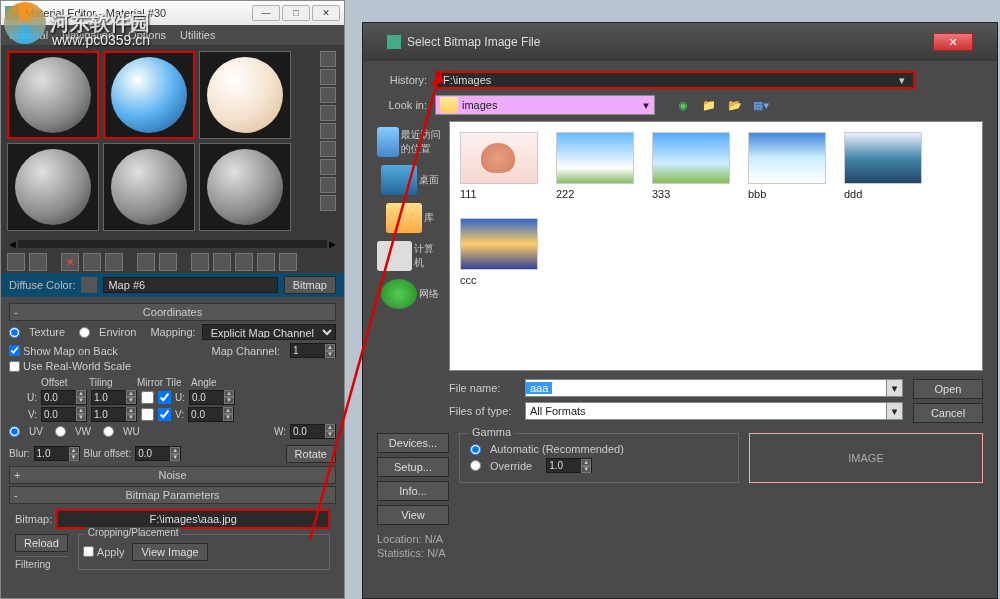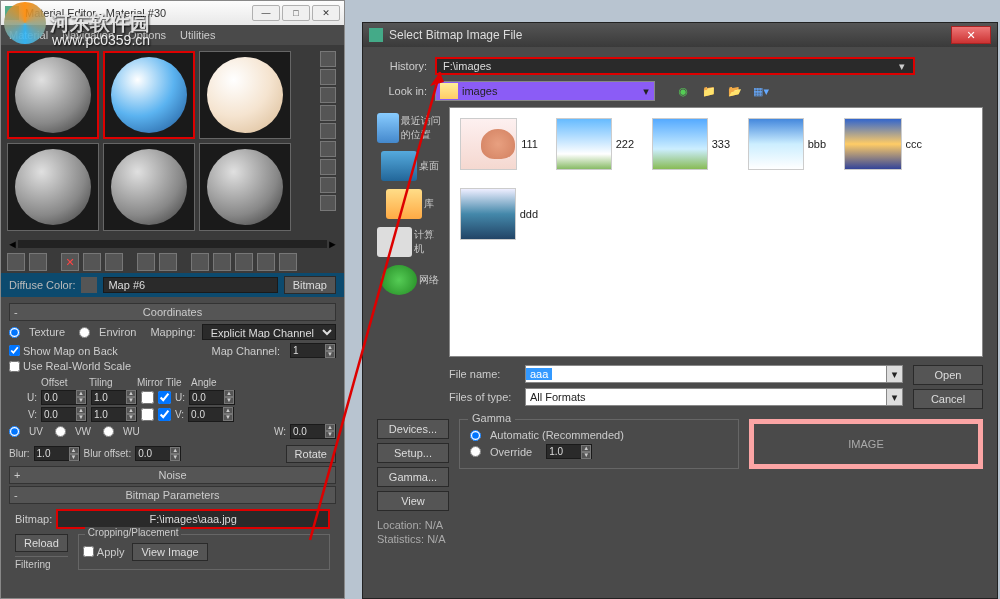--- a/index.html
+++ b/index.html
@@ -42,46 +42,46 @@
 .coord-row .sp { width: 44px; }
 .spinner { display: flex; align-items: center; background: #2a2a2a; border: 1px solid #1a1a1a; height: 15px; }
 .spinner input { width: 34px; background: transparent; border: none; color: #ddd; font-size: 10px; padding: 0 2px; }
 .spinner .arrows { width: 10px; display: flex; flex-direction: column; }
 .spinner .arrows div { height: 7px; background: #555; border: 1px solid #777; font-size: 6px; line-height: 5px; text-align: center; color: #ccc; }
 .bmp-row { display: flex; align-items: center; gap: 4px; padding: 3px 6px; }
 .bmp-path { flex: 1; background: #2a2a2a; border: 2px solid #d00; padding: 2px 14px; color: #ddd; text-align: center; font-size: 11px; }
 
 
 .sel-dialog { position: absolute; left: 362px; top: 22px; width: 636px; height: 577px; background: #4a4a4a; border: 1px solid #222; }
-.sd-titlebar { height: 24px; background: linear-gradient(#555, #3a3a3a); display: flex; align-items: center; padding: 0 6px; color: #ddd; }
+.sd-titlebar { height: 38px; background: linear-gradient(#555, #3a3a3a); display: flex; align-items: center; padding: 0 24px; color: #ddd; }
 .sd-titlebar .ticon { width: 14px; height: 14px; background: #4a8; margin-right: 6px; }
 .sd-titlebar .title { flex: 1; font-size: 12px; }
 .sd-close { width: 40px; height: 18px; background: linear-gradient(#e77, #c33); border: 1px solid #a22; color: #fff; display: flex; align-items: center; justify-content: center; font-size: 11px; }
 .sd-body { padding: 10px 14px; color: #ccc; }
 .sd-row { display: flex; align-items: center; gap: 8px; margin-bottom: 6px; }
 .sd-row .lbl { width: 50px; text-align: right; color: #ccc; }
 .sd-input { background: #2a2a2a; color: #ddd; border: 1px solid #1a1a1a; padding: 2px 6px; font-size: 11px; height: 18px; }
 .sd-input.hist { width: 480px; border: 2px solid #d00; }
-.sd-look { display: flex; align-items: center; background: #8b5cf6; height: 20px; width: 220px; border: 1px solid #888; }
+.sd-look { display: flex; align-items: center; background: #f0abfc; height: 20px; width: 220px; border: 1px solid #888; }
 .sd-look .fic { width: 18px; height: 16px; background: linear-gradient(#fe9, #fc6); margin: 0 4px; }
 .sd-look .txt { flex: 1; color: #222; font-size: 11px; }
 .sd-look .dd { width: 16px; text-align: center; color: #222; }
 .sd-navbtns { display: flex; gap: 6px; margin-left: 10px; }
 .sd-navbtn { width: 20px; height: 18px; display: flex; align-items: center; justify-content: center; }
 .sd-main { display: flex; gap: 6px; margin-top: 4px; }
 .sd-places { width: 66px; background: #4a4a4a; display: flex; flex-direction: column; align-items: center; gap: 8px; padding: 6px 0; }
 .sd-place { display: flex; flex-direction: row; align-items: center; gap: 2px; color: #ccc; font-size: 10px; }
 .sd-place .pic { width: 36px; height: 30px; background: linear-gradient(#8cf, #48c); border-radius: 3px; }
 .sd-place .pic.desk { background: linear-gradient(#5ad, #269); }
 .sd-place .pic.lib { background: linear-gradient(#fd8, #fa4); }
 .sd-place .pic.comp { background: #ddd; }
 .sd-place .pic.net { background: radial-gradient(circle, #5c5, #282); border-radius: 50%; }
 .sd-files { flex: 1; background: #fff; border: 1px solid #888; padding: 10px; min-height: 250px; }
 .sd-thumbs { display: flex; flex-wrap: wrap; gap: 18px; }
-.sd-thumb { display: flex; flex-direction: row; align-items: center; gap: 4px; width: 78px; }
+.sd-thumb { display: flex; flex-direction: column; gap: 4px; width: 78px; }
 .sd-thumb .img { width: 78px; height: 52px; border: 1px solid #ccc; }
 .sd-thumb .img.rabbit { background: linear-gradient(#fdf0f0, #f5d8d0); position: relative; }
 .sd-thumb .img.rabbit::after { content:""; position:absolute; left:20px; top:10px; width:34px; height:30px; background: radial-gradient(circle, #e8a080, #d28060); border-radius: 50% 50% 40% 40%; }
 .sd-thumb .img.sky1 { background: linear-gradient(#6bf, #fff 70%, #8b6); }
 .sd-thumb .img.sky2 { background: linear-gradient(#5af, #cef 60%, #8b5); }
 .sd-thumb .img.sky3 { background: linear-gradient(#48d, #cef, #fff); }
 .sd-thumb .img.sun { background: linear-gradient(#36c, #fc6 50%, #349); }
 .sd-thumb .img.lake { background: linear-gradient(#eef, #48a 50%, #246); }
 .sd-thumb .cap { color: #222; font-size: 11px; }
 .sd-form { margin-top: 8px; display: flex; gap: 10px; }
@@ -93,21 +93,21 @@
 .sd-form-row .inp .val.sel { background: #39f; color: #fff; }
 .sd-form-row .inp .dd { width: 16px; background: #ddd; border-left: 1px solid #888; text-align: center; color: #222; height: 100%; line-height: 16px; }
 .sd-form-btns { display: flex; flex-direction: column; gap: 4px; width: 70px; }
 .sd-form-btns .b { background: #555; color: #ddd; border: 1px solid #2a2a2a; padding: 3px; text-align: center; font-size: 11px; }
 .sd-bottom { display: flex; gap: 10px; margin-top: 8px; }
 .sd-bottom-left { display: flex; flex-direction: column; gap: 4px; width: 72px; }
 .sd-bottom-left .b { background: #555; color: #ddd; border: 1px solid #2a2a2a; padding: 3px 6px; font-size: 11px; text-align: center; }
 .sd-gamma { flex: 0 0 280px; border: 1px solid #666; padding: 6px 10px; position: relative; }
 .sd-gamma .leg { position: absolute; top: -8px; left: 8px; background: #4a4a4a; padding: 0 4px; font-size: 11px; }
 .sd-gamma-row { display: flex; align-items: center; gap: 6px; margin: 3px 0; }
-.sd-preview { flex: 1; border: 5px solid #fca5a5; display: flex; align-items: center; justify-content: center; color: #aaa; font-size: 11px; text-align: right; }
+.sd-preview { flex: 1; border: 1px solid #fca5a5; display: flex; align-items: center; justify-content: center; color: #aaa; font-size: 11px; text-align: right; }
 .sd-stats { margin-top: 8px; }
 .sd-stats div { color: #aaa; font-size: 11px; margin: 2px 0; }
 
 
 .arrow-svg { position: absolute; left: 0; top: 0; width: 1000px; height: 599px; pointer-events: none; }
 
 
 .watermark { position: absolute; left: 4px; top: 2px; display: flex; align-items: center; gap: 4px; z-index: 100; opacity: 0.9; }
 .watermark .logo { width: 42px; height: 42px; border-radius: 50%; background: conic-gradient(#f80, #3bf, #f80); }
 .watermark .txt { font-size: 20px; font-weight: bold; color: #e7e7e7; text-shadow: 1px 1px 2px #000; }
@@ -416,26 +416,26 @@
               </div>
             <div class="sd-thumb">
                 <div class="img sky2"></div>
                 <div class="cap">333</div>
               </div>
             <div class="sd-thumb">
                 <div class="img sky3"></div>
                 <div class="cap">bbb</div>
               </div>
             <div class="sd-thumb">
+                <div class="img lake"></div>
+                <div class="cap">ddd</div>
+              </div>
+            <div class="sd-thumb">
                 <div class="img sun"></div>
                 <div class="cap">ccc</div>
-              </div>
-            <div class="sd-thumb">
-                <div class="img lake"></div>
-                <div class="cap">ddd</div>
               </div>
           </div>
         </div>
         <div class="sd-form">
           <div class="sd-form-left">
             <div class="sd-form-row">
               <div class="lbl">File name:</div>
               <div class="inp">
                   <span class="val sel">aaa</span>
                   <span style="flex:1"></span>
@@ -455,21 +455,21 @@
             <div class="b">Open</div>
             <div class="b">Cancel</div>
           </div>
         </div>
       </div>
     </div>
     <div class="sd-bottom">
       <div class="sd-bottom-left">
         <div class="b">Devices...</div>
         <div class="b">Setup...</div>
-        <div class="b">Gamma...</div>
+        <div class="b">Info...</div>
         <div class="b">View</div>
       </div>
       <div style="flex:1;display:flex;flex-direction:column;gap:6px">
         <div style="display:flex;gap:10px">
           <div class="sd-gamma">
             <div class="leg">Gamma</div>
             <div class="sd-gamma-row">
                 <label class="me-radio">
                   <input type="radio" checked="" style="">
                   <span>Automatic (Recommended)</span>

